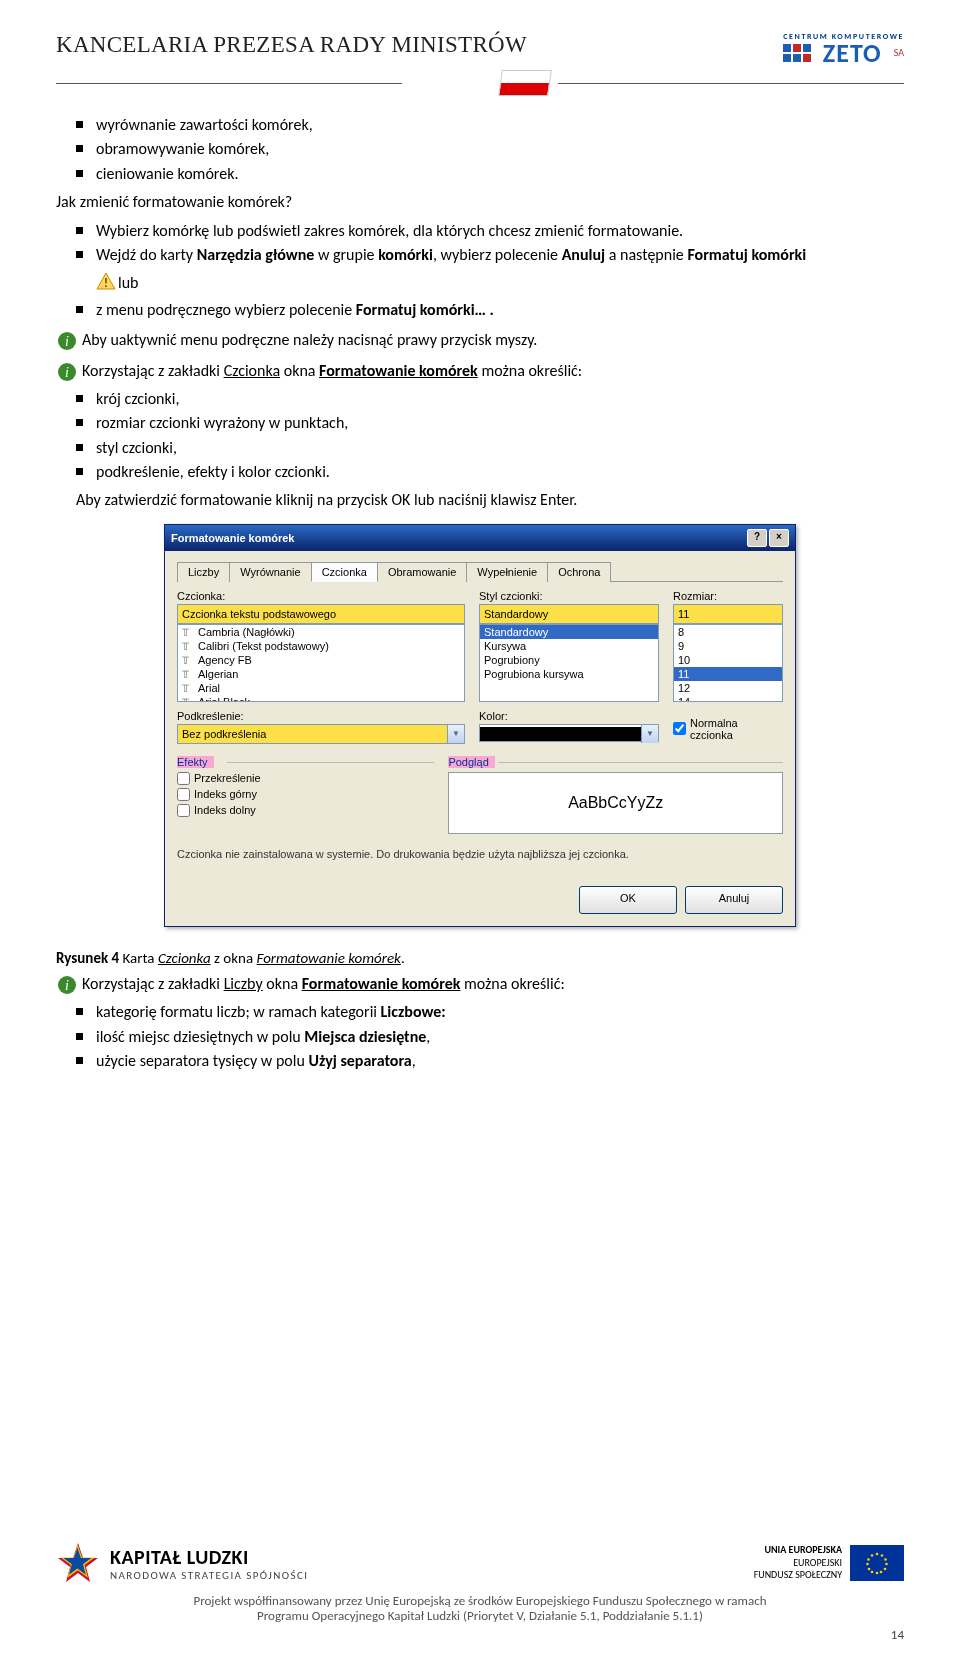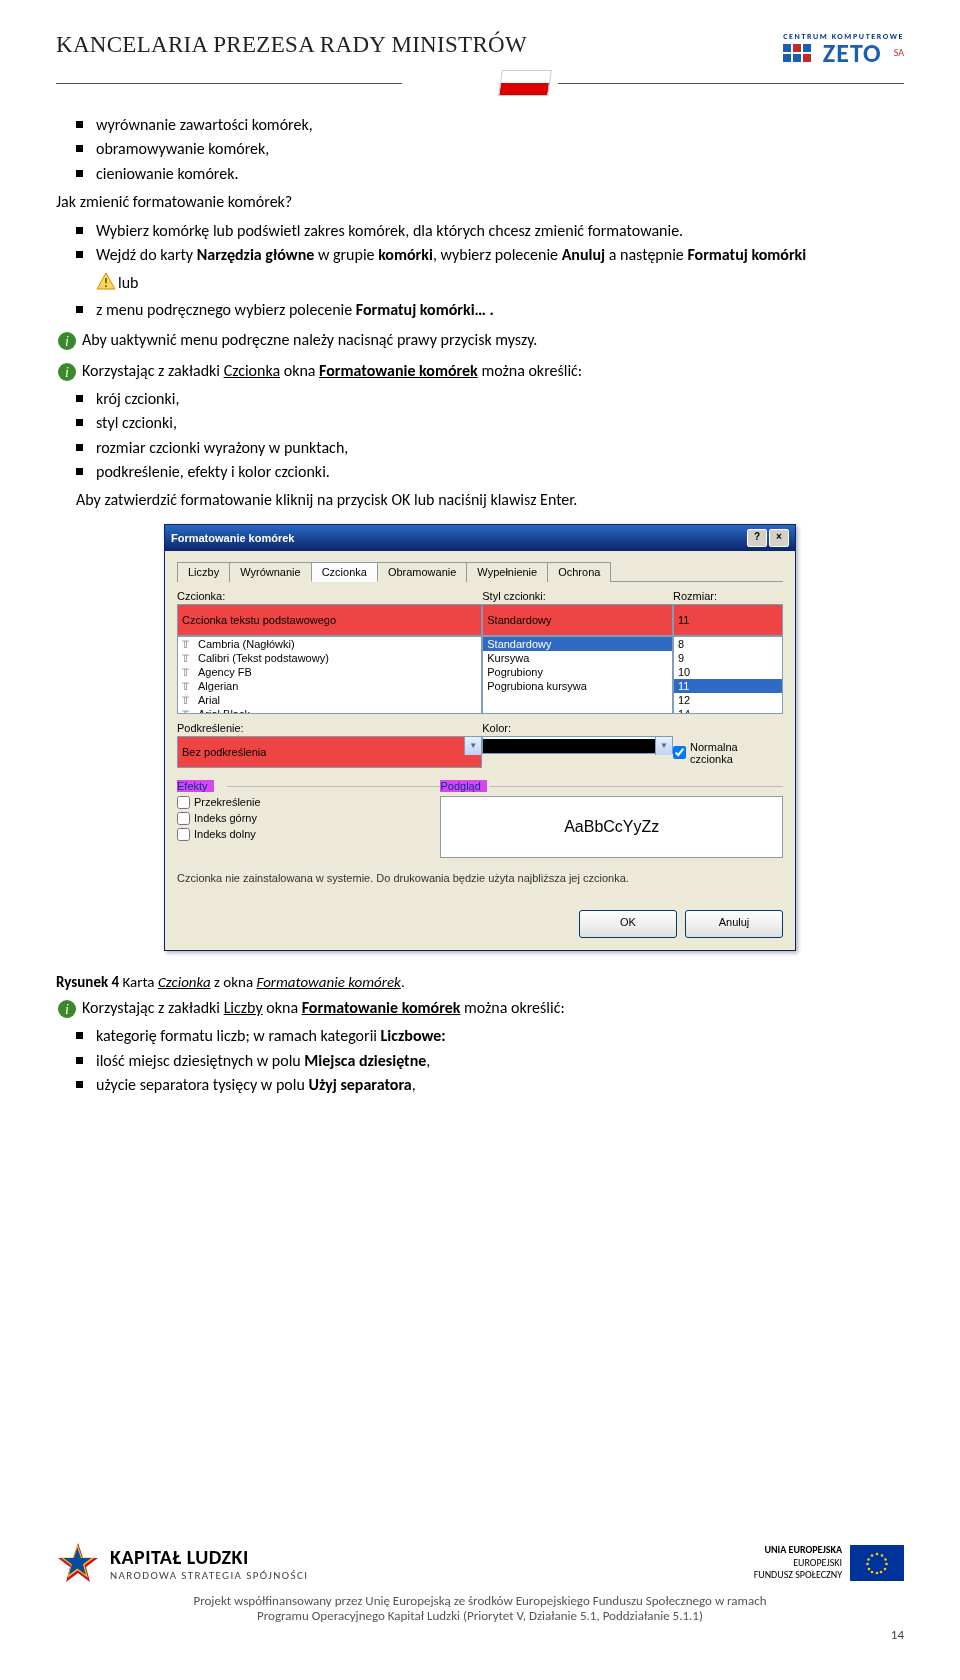--- a/index.html
+++ b/index.html
@@ -119,32 +119,32 @@
     position: relative;
     top: 1px;
     color: #000;
   }
   .tab.active {
     background: #fcfcfe;
     border-bottom: 1px solid #fcfcfe;
     font-weight: normal;
     z-index: 2;
   }
-  .dlg-row { display: flex; }
+  .dlg-row { display: flex; gap: 14px; }
   .dlg-col { flex: 1; }
   .dlg-col.sm { flex: 0 0 110px; }
   .dlg-label { font-size: 11px; margin-bottom: 2px; display: block; }
   .inp {
     width: 100%;
     border: 1px solid #7f9db9;
-    background: #ef4444;
+    background: #fde047;
     padding: 2px 4px;
     font-size: 11px;
     box-sizing: border-box;
-    height: 32px;
+    height: 20px;
   }
   .listbox {
     width: 100%;
     border: 1px solid #7f9db9;
     background: #fff;
     font-size: 11px;
     height: 78px;
     overflow: hidden;
     box-sizing: border-box;
   }
@@ -170,21 +170,21 @@
     width: 100%; height: 18px;
     border: 1px solid #7f9db9;
     background: linear-gradient(#fff 0, #fff 2px, #000 2px, #000 16px, #fff 16px);
     box-sizing: border-box;
     position: relative;
   }
   .chk { display: flex; align-items: center; gap: 4px; margin: 3px 0; }
   .chk input { margin: 0; }
   .group-lbl { color: #003399; font-size: 11px; margin: 8px 0 4px 0; position: relative; }
   .group-lbl::after { content: ''; position: absolute; left: 50px; right: 0; top: 50%; border-top: 1px solid #bbb; }
-  .group-lbl span { background: #d946ef; padding-right: 6px; position: relative; z-index: 1; text-align: center; }
+  .group-lbl span { background: #f9a8d4; padding-right: 6px; position: relative; z-index: 1; text-align: center; }
   .preview-box {
     border: 1px solid #919b9c;
     background: #fff;
     height: 60px;
     display: flex; align-items: center; justify-content: center;
     font-size: 16px;
   }
   .dlg-note { font-size: 11px; color: #333; margin-top: 14px; }
   .dlg-btns { display: flex; justify-content: flex-end; gap: 8px; margin-top: 26px; }
   .dlg-btn {
@@ -295,22 +295,22 @@
     <span class="info-icon">
       <svg width="22" height="20">
           <circle cx="11" cy="10" r="9" fill="#3a8a2b"></circle>
           <text x="11" y="15" text-anchor="middle" font-size="14" font-style="italic" font-family="Georgia" fill="#fff">i</text>
         </svg>
     </span><span><span>Korzystając z zakładki </span><span class="italic" style="text-decoration:underline;">Czcionka</span><span> okna </span><span class="italic bold" style="text-decoration:underline;">Formatowanie komórek</span><span> można określić:</span></span>
   </div>
 
   <ul class="sq">
     <li>krój czcionki,</li>
+    <li>rozmiar czcionki wyrażony w punktach,</li>
     <li>styl czcionki,</li>
-    <li>rozmiar czcionki wyrażony w punktach,</li>
     <li>podkreślenie, efekty i kolor czcionki.</li>
   </ul>
 
   <div class="body-text indent">
     <span>Aby zatwierdzić formatowanie kliknij na przycisk </span><span class="italic">OK</span><span> lub naciśnij klawisz </span><span class="italic">Enter</span><span>.</span>
   </div>
 
   <div class="dialog">
     <div class="dlg-title">
       <span>Formatowanie komórek</span>

